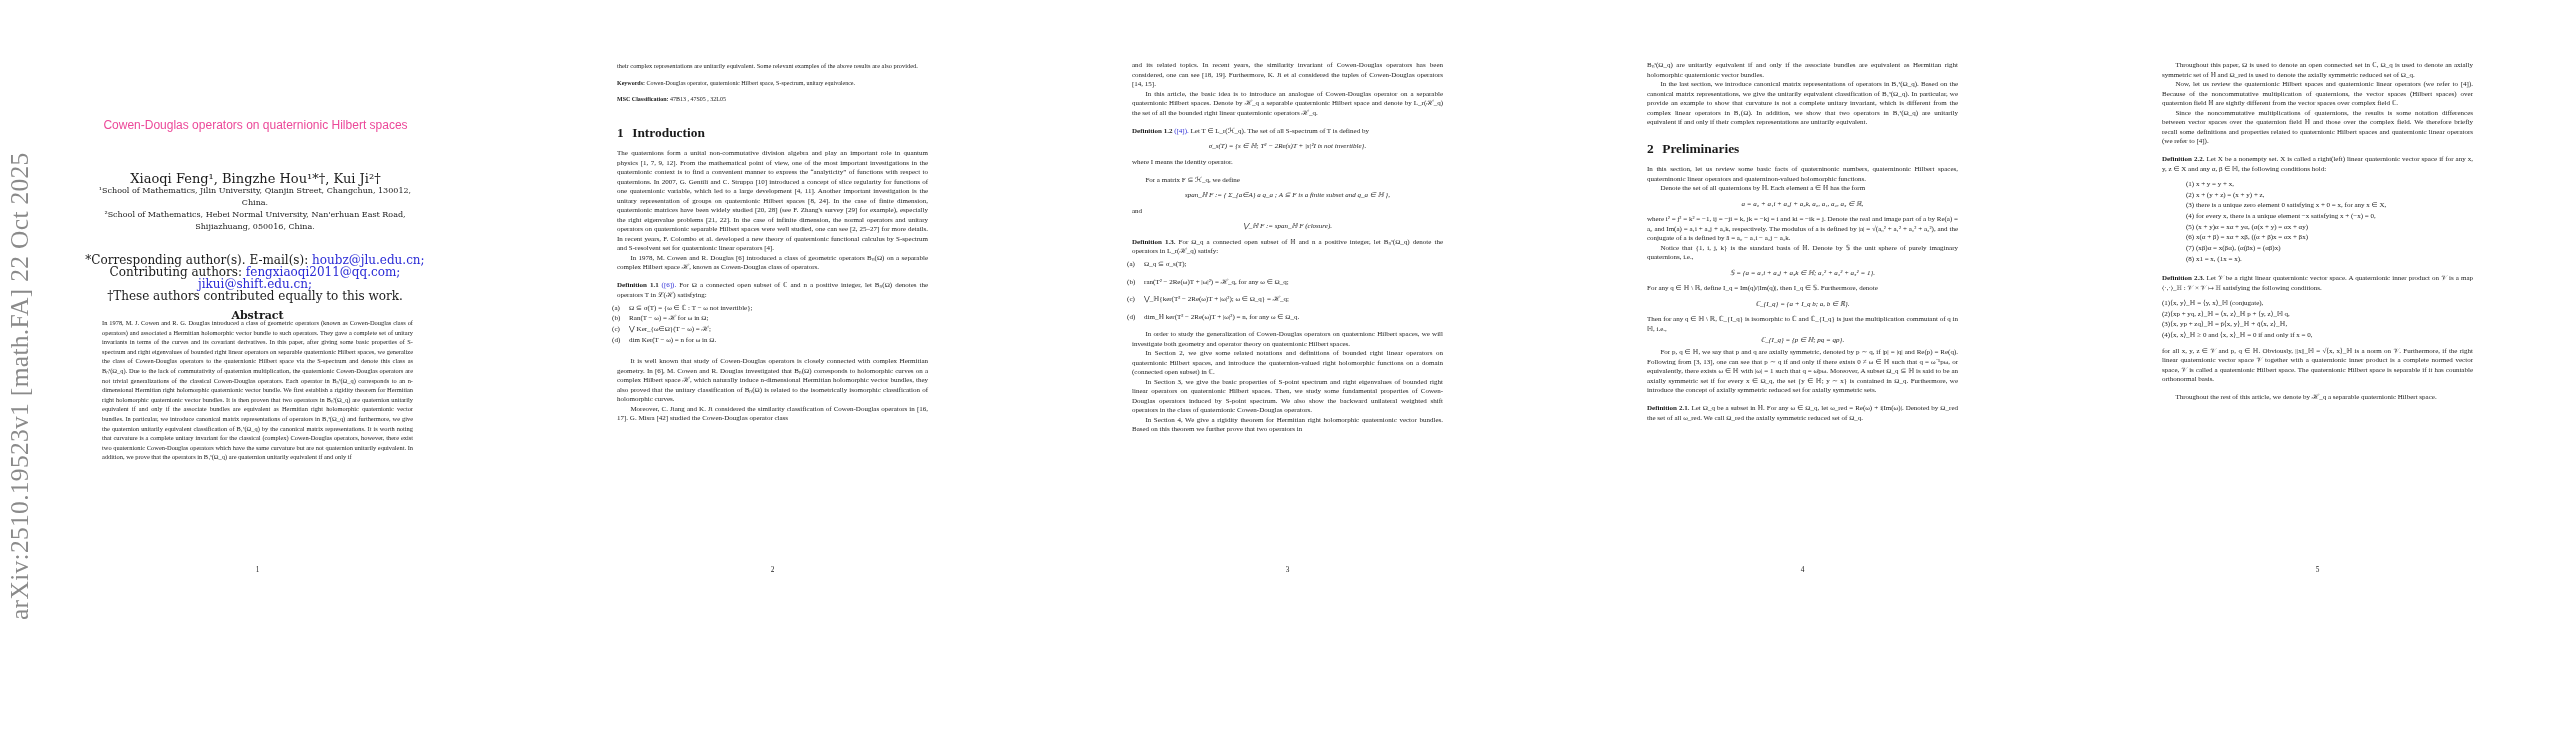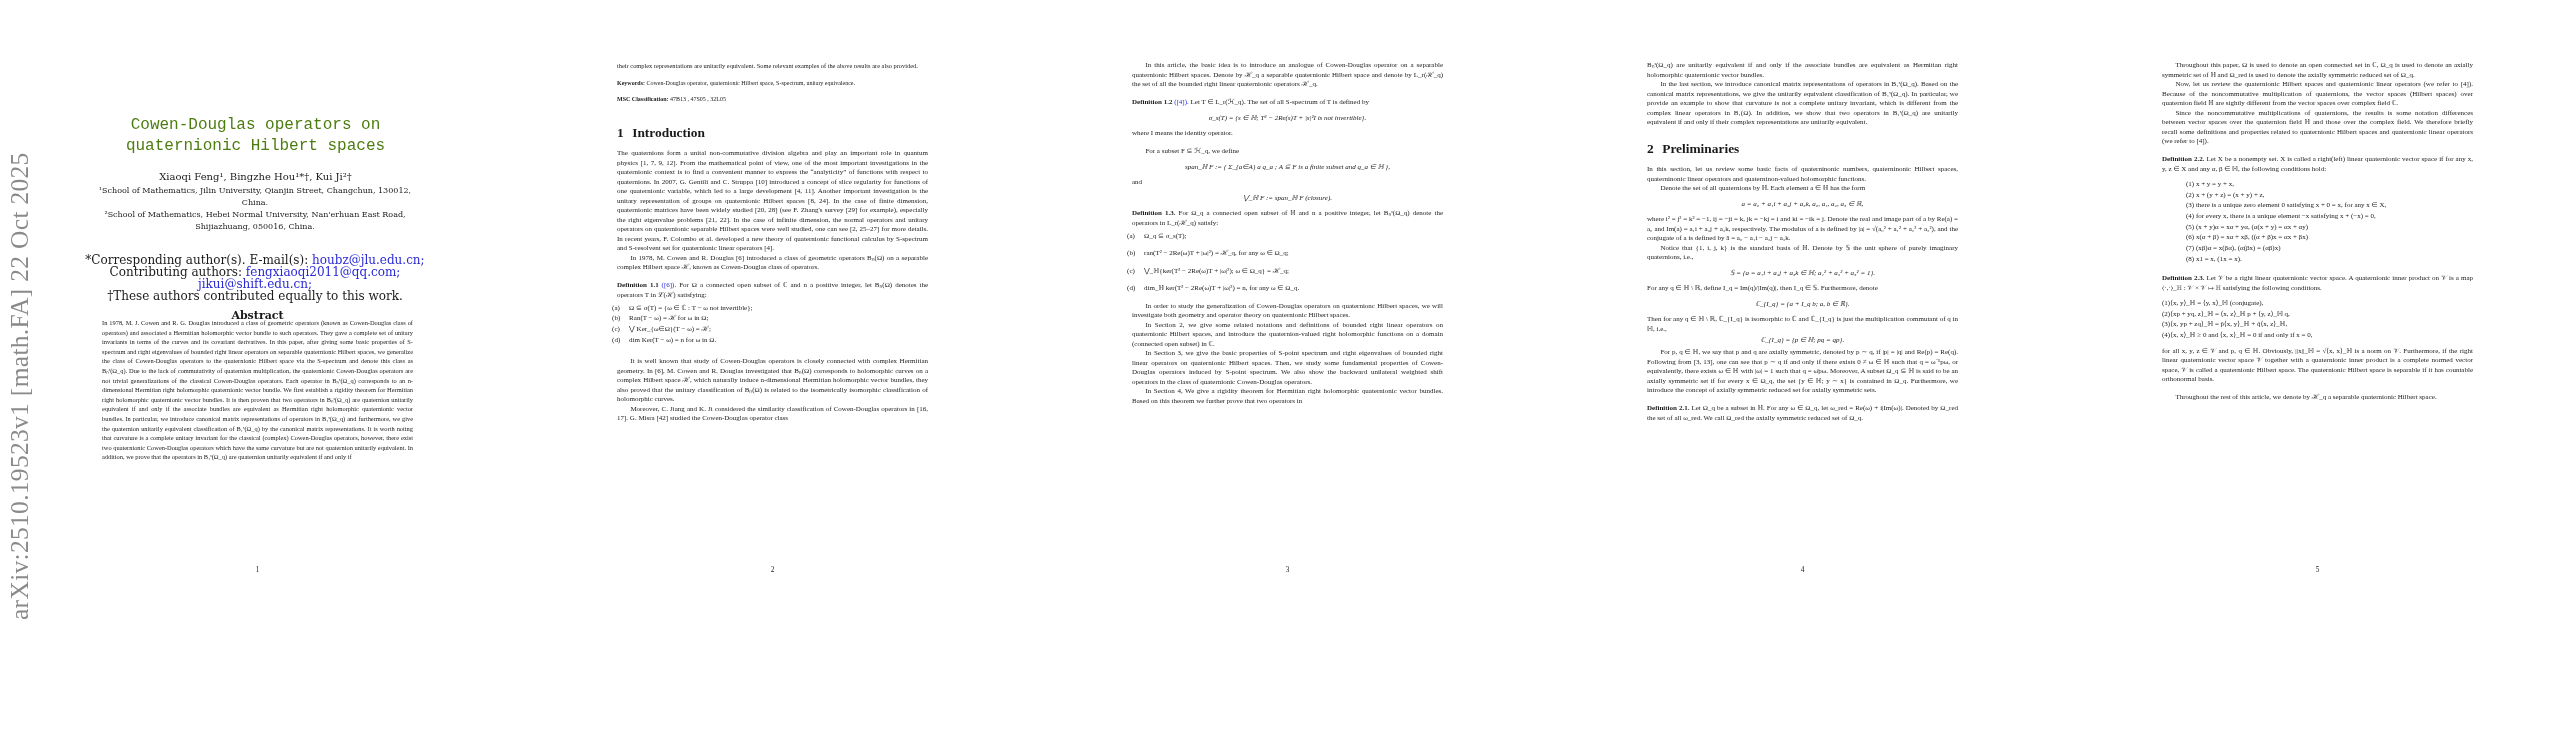--- a/index.html
+++ b/index.html
@@ -4,22 +4,22 @@
 <style>
   html, body { margin:0; padding:0; background:#ffffff; }
   body { width:2576px; height:729px; overflow:hidden; position:relative;
          font-family:"DejaVu Serif", "Liberation Serif", serif; color:#1a1a1a; }
   .spread { display:flex; width:2576px; height:729px; }
   .page { position:relative; width:515px; height:729px; box-sizing:border-box; background:#fff; }
   .col { position:absolute; left:102px; width:311px; font-family:"Liberation Serif", serif; font-size:7px; line-height:9.5px; text-align:justify; }
   .p1 .col { left:102px; width:311px; }
   .arxiv { position:absolute; left:4.9px; top:620px; transform-origin:0 0; transform:rotate(-90deg);
            font-family:"Liberation Serif", serif; font-size:25.5px; color:#8a8a8a; white-space:nowrap; letter-spacing:0.3px; }
-  .title { position:absolute; left:73px; width:365px; top:115px; text-align:center; font-family:Liberation Mono, monospace; font-size:16px; line-height:20.7px; color:#4d7c0f; }
-  .authors { position:absolute; left:73px; width:365px; top:171px; text-align:center; font-size:10px; }
+  .title { position:absolute; left:73px; width:365px; top:115px; text-align:center; font-family:Liberation Sans, sans-serif; font-size:12px; line-height:20.7px; color:#ec4899; }
+  .authors { position:absolute; left:73px; width:365px; top:171px; text-align:center; font-size:13px; }
   .affil { position:absolute; left:91px; width:328px; top:185px; text-align:center; font-size:8px; line-height:12px; }
   .contact { position:absolute; left:79px; width:352px; top:254px; text-align:center; font-size:12px; line-height:12px; }
   .link { color:#2a2ad6; }
   .abs-head { position:absolute; left:102px; width:311px; top:309px; text-align:center; font-weight:bold; font-size:11px; }
   .abs { top:318px; font-size:6.4px; line-height:9.6px; }
   .pagenum { position:absolute; top:565px; width:100%; text-align:center; font-size:7.3px; font-family:"Liberation Serif", serif; }
   .p2 .col, .p3 .col, .p4 .col, .p5 .col { left:102px; width:311px; }
   .sec { font-family:"Liberation Serif", serif; font-weight:bold; font-size:13.4px; line-height:17px; margin:20.7px 0 8.5px 0; }
   .sec .num { margin-right:8.5px; }
   .small { font-size:6px; line-height:8px; }
@@ -95,27 +95,28 @@
       </div>
       <div class="gap"></div>
       <p>It is well known that study of Cowen-Douglas operators is closely connected with complex Hermitian geometry. In [6], M. Cowen and R. Douglas investigated that Bₙ(Ω) corresponds to holomorphic curves on a complex Hilbert space ℋ, which naturally induce n-dimensional Hermitian holomorphic vector bundles, they also proved that the unitary classification of Bₙ(Ω) is related to the isometrically isomorphic classification of holomorphic curves.</p>
       <p>Moreover, C. Jiang and K. Ji considered the similarity classification of Cowen-Douglas operators in [16, 17]. G. Misra [42] studied the Cowen-Douglas operator class</p>
     </div>
     <div class="pagenum">2</div>
   </div>
 
   <div class="page p3">
     <div class="col" style="top:61px;">
+      <p class="noind">and its related topics. In recent years, the similarity invariant of Cowen-Douglas operators has been considered, one can see [18, 19]. Furthermore, K. Ji et al considered the tuples of Cowen-Douglas operators [14, 15].</p>
       <p>In this article, the basic idea is to introduce an analogue of Cowen-Douglas operator on a separable quaternionic Hilbert spaces. Denote by ℋ_q a separable quaternionic Hilbert space and denote by L_r(ℋ_q) the set of all the bounded right linear quaternionic operators ℋ_q.</p>
       <div class="gap"></div>
       <p class="noind def"><b>Definition 1.2</b> <span class="cite">([4]).</span> <span>Let T ∈ L_r(ℋ_q). The set of all S-spectrum of T is defined by</span></p>
       <div class="eq">σ_s(T) = {s ∈ ℍ; T² − 2Re(s)T + |s|²I is not invertible}.</div>
       <p class="noind">where I means the identity operator.</p>
       <div class="gap"></div>
-      <p>For a subset F ⊆ ℋ_q, we define</p>
+      <p>For a matrix F ⊆ ℋ_q, we define</p>
       <div class="eq">span_ℍ F := { Σ_{a∈A} a q_a ; A ⊆ F is a finite subset and q_a ∈ ℍ },</div>
       <p class="noind">and</p>
       <div class="eq">⋁_ℍ F := span_ℍ F (closure).</div>
       <p class="noind def"><b>Definition 1.3.</b> <span>For Ω_q a connected open subset of ℍ and n a positive integer, let Bₙˢ(Ω_q) denote the operators in L_r(ℋ_q) satisfy:</span></p>
       <div class="items spaced" style="margin:3.6px 0;">
         <div>
             <span class="lbl">(a)</span>
             <span>Ω_q ⊆ σ_s(T);</span>
           </div>
         <div>

